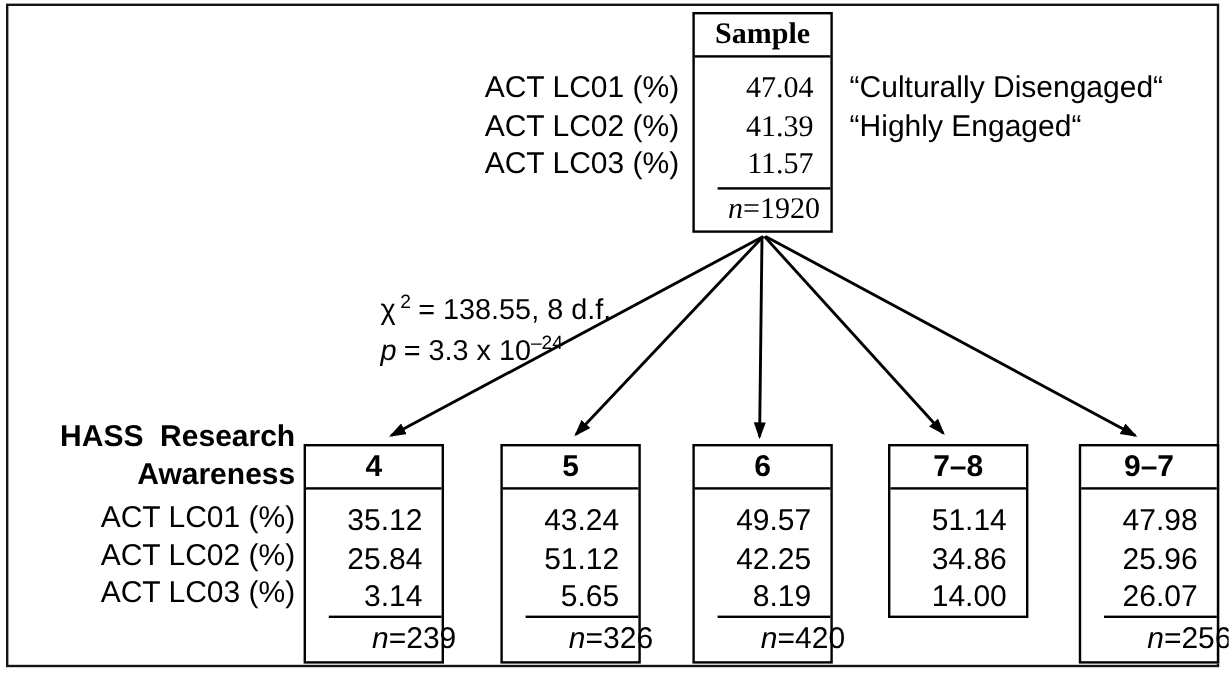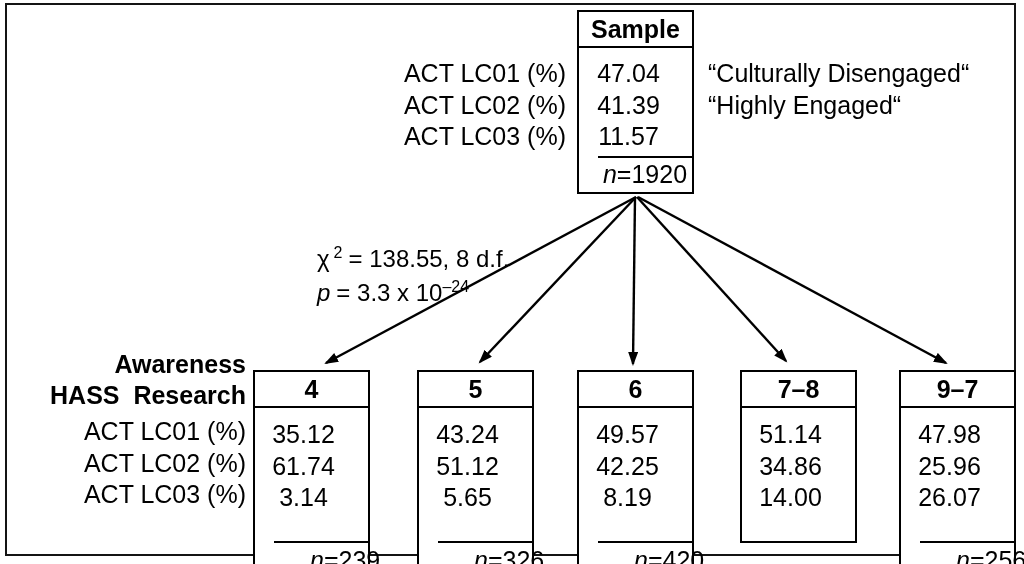--- a/index.html
+++ b/index.html
@@ -16,32 +16,32 @@
 
   
   .box {
     position:absolute; width:117px; background:#fff; border:2px solid #000;
     box-sizing:border-box; font-size:25px; line-height:31.5px;
   }
   .box .hdr {
     font-weight:bold; text-align:center; border-bottom:2px solid #000;
     height:34px; line-height:34px;
   }
-  .box .vals { text-align:center;border-radius:18px; }
+  .box .vals { text-align:right;border-radius:18px; }
   .box .nrow {
     border-top:2px solid #000; text-align:center;margin-left:19px;
   }
   .box .nrow i { font-style:italic; }
 
-  .samplebox { left:577px; top:10px; }
+  .samplebox { left:577px; top:10px;font-family:Liberation Serif, serif; }
   .samplebox .vals { height:108px; padding:10px 14px 0 0; box-sizing:border-box; }
   .samplebox .nrow { height:34px; line-height:33px; }
 
   .groupbox { top:370px; }
-  .groupbox .vals { height:133px; padding:11px 16px 0 0; box-sizing:border-box; }
+  .groupbox .vals { height:105px; padding:11px 16px 0 0; box-sizing:border-box; }
   .groupbox .nrow { height:36px; line-height:35px;padding-left:36px; }
 
   .toplabels {
     position:absolute; left:280px; top:58px; width:286px; text-align:right;
     font-size:25px; line-height:31.5px;
   }
   .classlabels {
     position:absolute; left:708px; top:58px; width:310px; text-align:left;
     font-size:25px; line-height:31.5px;
   }
@@ -103,35 +103,35 @@
     <div>“Culturally Disengaged“</div>
     <div>“Highly Engaged“</div>
   </div>
 
   <div class="stats">
     <div><span class="chi">χ</span><sup class="chi-sup">2</sup><span class="rest">= 138.55, 8 d.f.</span></div>
     <div><i>p</i><span class="rest">= 3.3 x 10</span><sup>–24</sup></div>
   </div>
 
   <div class="gtitle">
+    <div class="gt-line">HASS  Research</div>
     <div class="gt-line">Awareness</div>
-    <div class="gt-line">HASS  Research</div>
   </div>
 
   <div class="glabels">
     <div>ACT LC01 (%)</div>
     <div>ACT LC02 (%)</div>
     <div>ACT LC03 (%)</div>
   </div>
 
   <div class="box groupbox" style="left:253px;">
     <div class="hdr">4</div>
     <div class="vals">
       <div>35.12</div>
-      <div>61.74</div>
+      <div>25.84</div>
       <div>3.14</div>
     </div>
     <div class="nrow"><i>n</i><span>=239</span></div>
   </div>
 
   <div class="box groupbox" style="left:417px;">
     <div class="hdr">5</div>
     <div class="vals">
       <div>43.24</div>
       <div>51.12</div>

